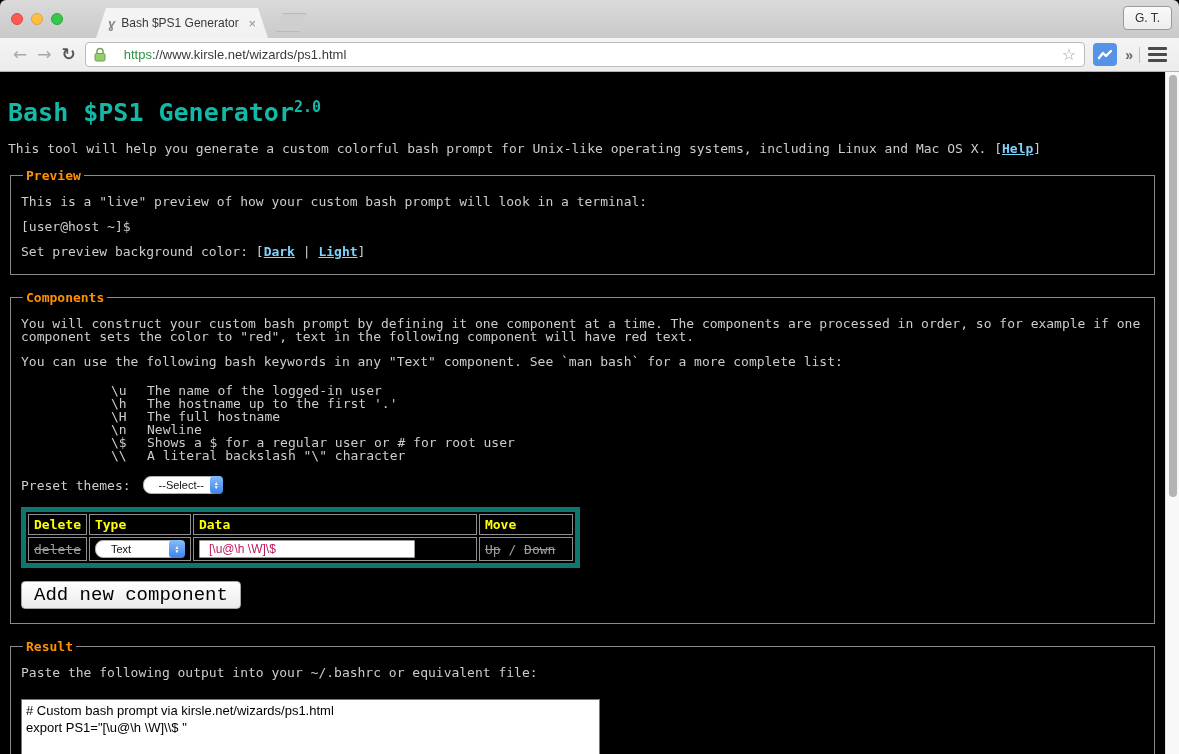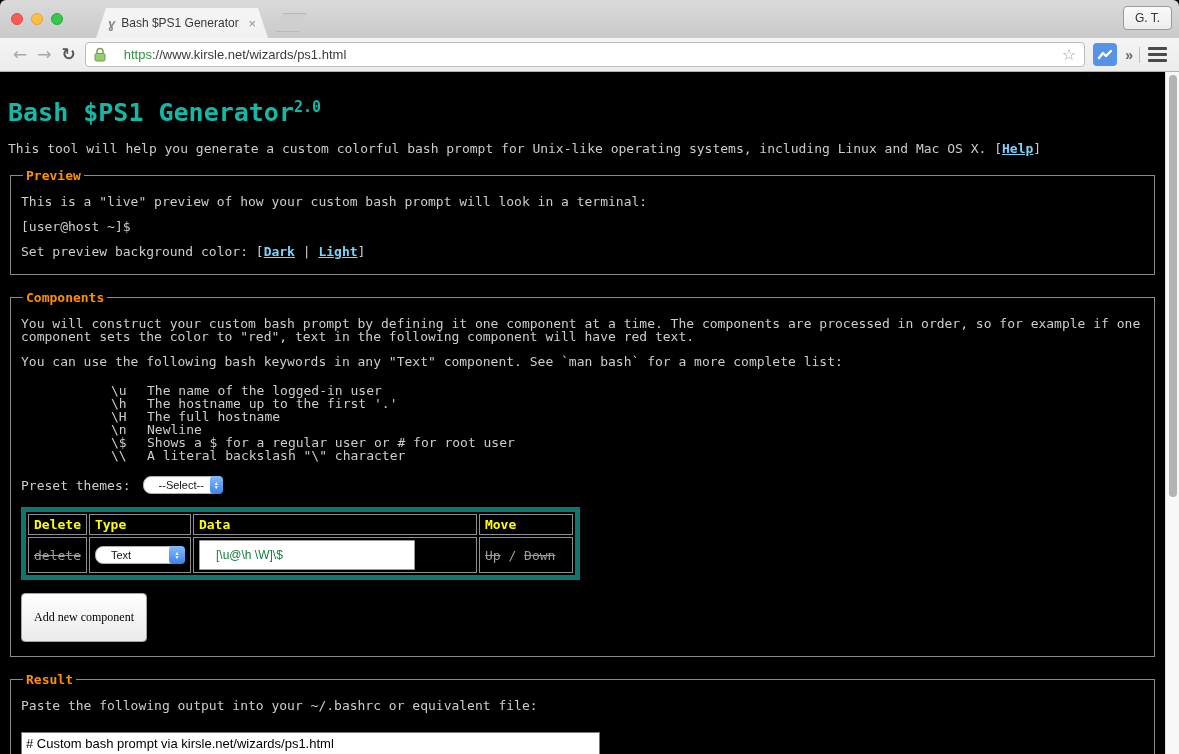--- a/index.html
+++ b/index.html
@@ -87,26 +87,26 @@
   .sel-type { width: 90px; }
 
   table.comp { border-collapse: separate; border-spacing: 2px; border: 5px solid #0f766e;
                margin: 0 0 13px; }
   table.comp th, table.comp td { border: 1px solid #8f8f8f; padding: 2px 5px; }
   table.comp th { color: #ff0; text-align: left; font-size: 13px; }
   .col-delete { width: 50px; } .col-type { width: 94px; } .col-data { width: 284px; } .col-move { width: 94px; margin-left: 39px; }
   td.cell-type, td.cell-data { padding: 4px 5px; }
   a.dead { color: #9e9e9e; text-decoration: line-through; cursor: pointer; }
   .slash { color: #9e9e9e; }
-  .data-input { width: 216px; height: 30px; border: 1px solid #9a9a9a; border-radius: 1px;
-                font-family: "Liberation Sans", sans-serif; font-size: 12px; padding: 0 16px; color: #15803d; background: #fff; }
-
-  .mac-button { font-family: Liberation Serif, serif; font-size: 12px; color: #000;
+  .data-input { width: 216px; height: 18px; border: 1px solid #9a9a9a; border-radius: 1px;
+                font-family: "Liberation Sans", sans-serif; font-size: 12px; padding: 0 9px; color: #be185d; background: #fff; }
+
+  .mac-button { font-family: Liberation Mono, monospace; font-size: 19px; color: #000;
                 background: linear-gradient(#ffffff, #ebebeb); border: 1px solid #a5a5a5;
-                border-radius: 4px; padding: 16px 12px; margin: 0 0 2px; cursor: pointer; }
+                border-radius: 4px; padding: 2px 12px; margin: 0 0 2px; cursor: pointer; }
 
   .result-wrap { position: relative; display: inline-block; margin: 8px 0 10px; }
   .result-area { width: 579px; height: 66px; background: #fff; color: #000; border: 1px solid #777;
                  font-family: "Liberation Sans", sans-serif; font-size: 13px; line-height: 17px;
                  padding: 2px 4px; resize: none; white-space: pre; }
   .grip { position: absolute; right: 2px; bottom: 3px; width: 10px; height: 10px;
           background: repeating-linear-gradient(-45deg, transparent 0 2px, #9a9a9a 2px 3px);
           clip-path: polygon(100% 0, 100% 100%, 0 100%); }
 </style>
 </head>

